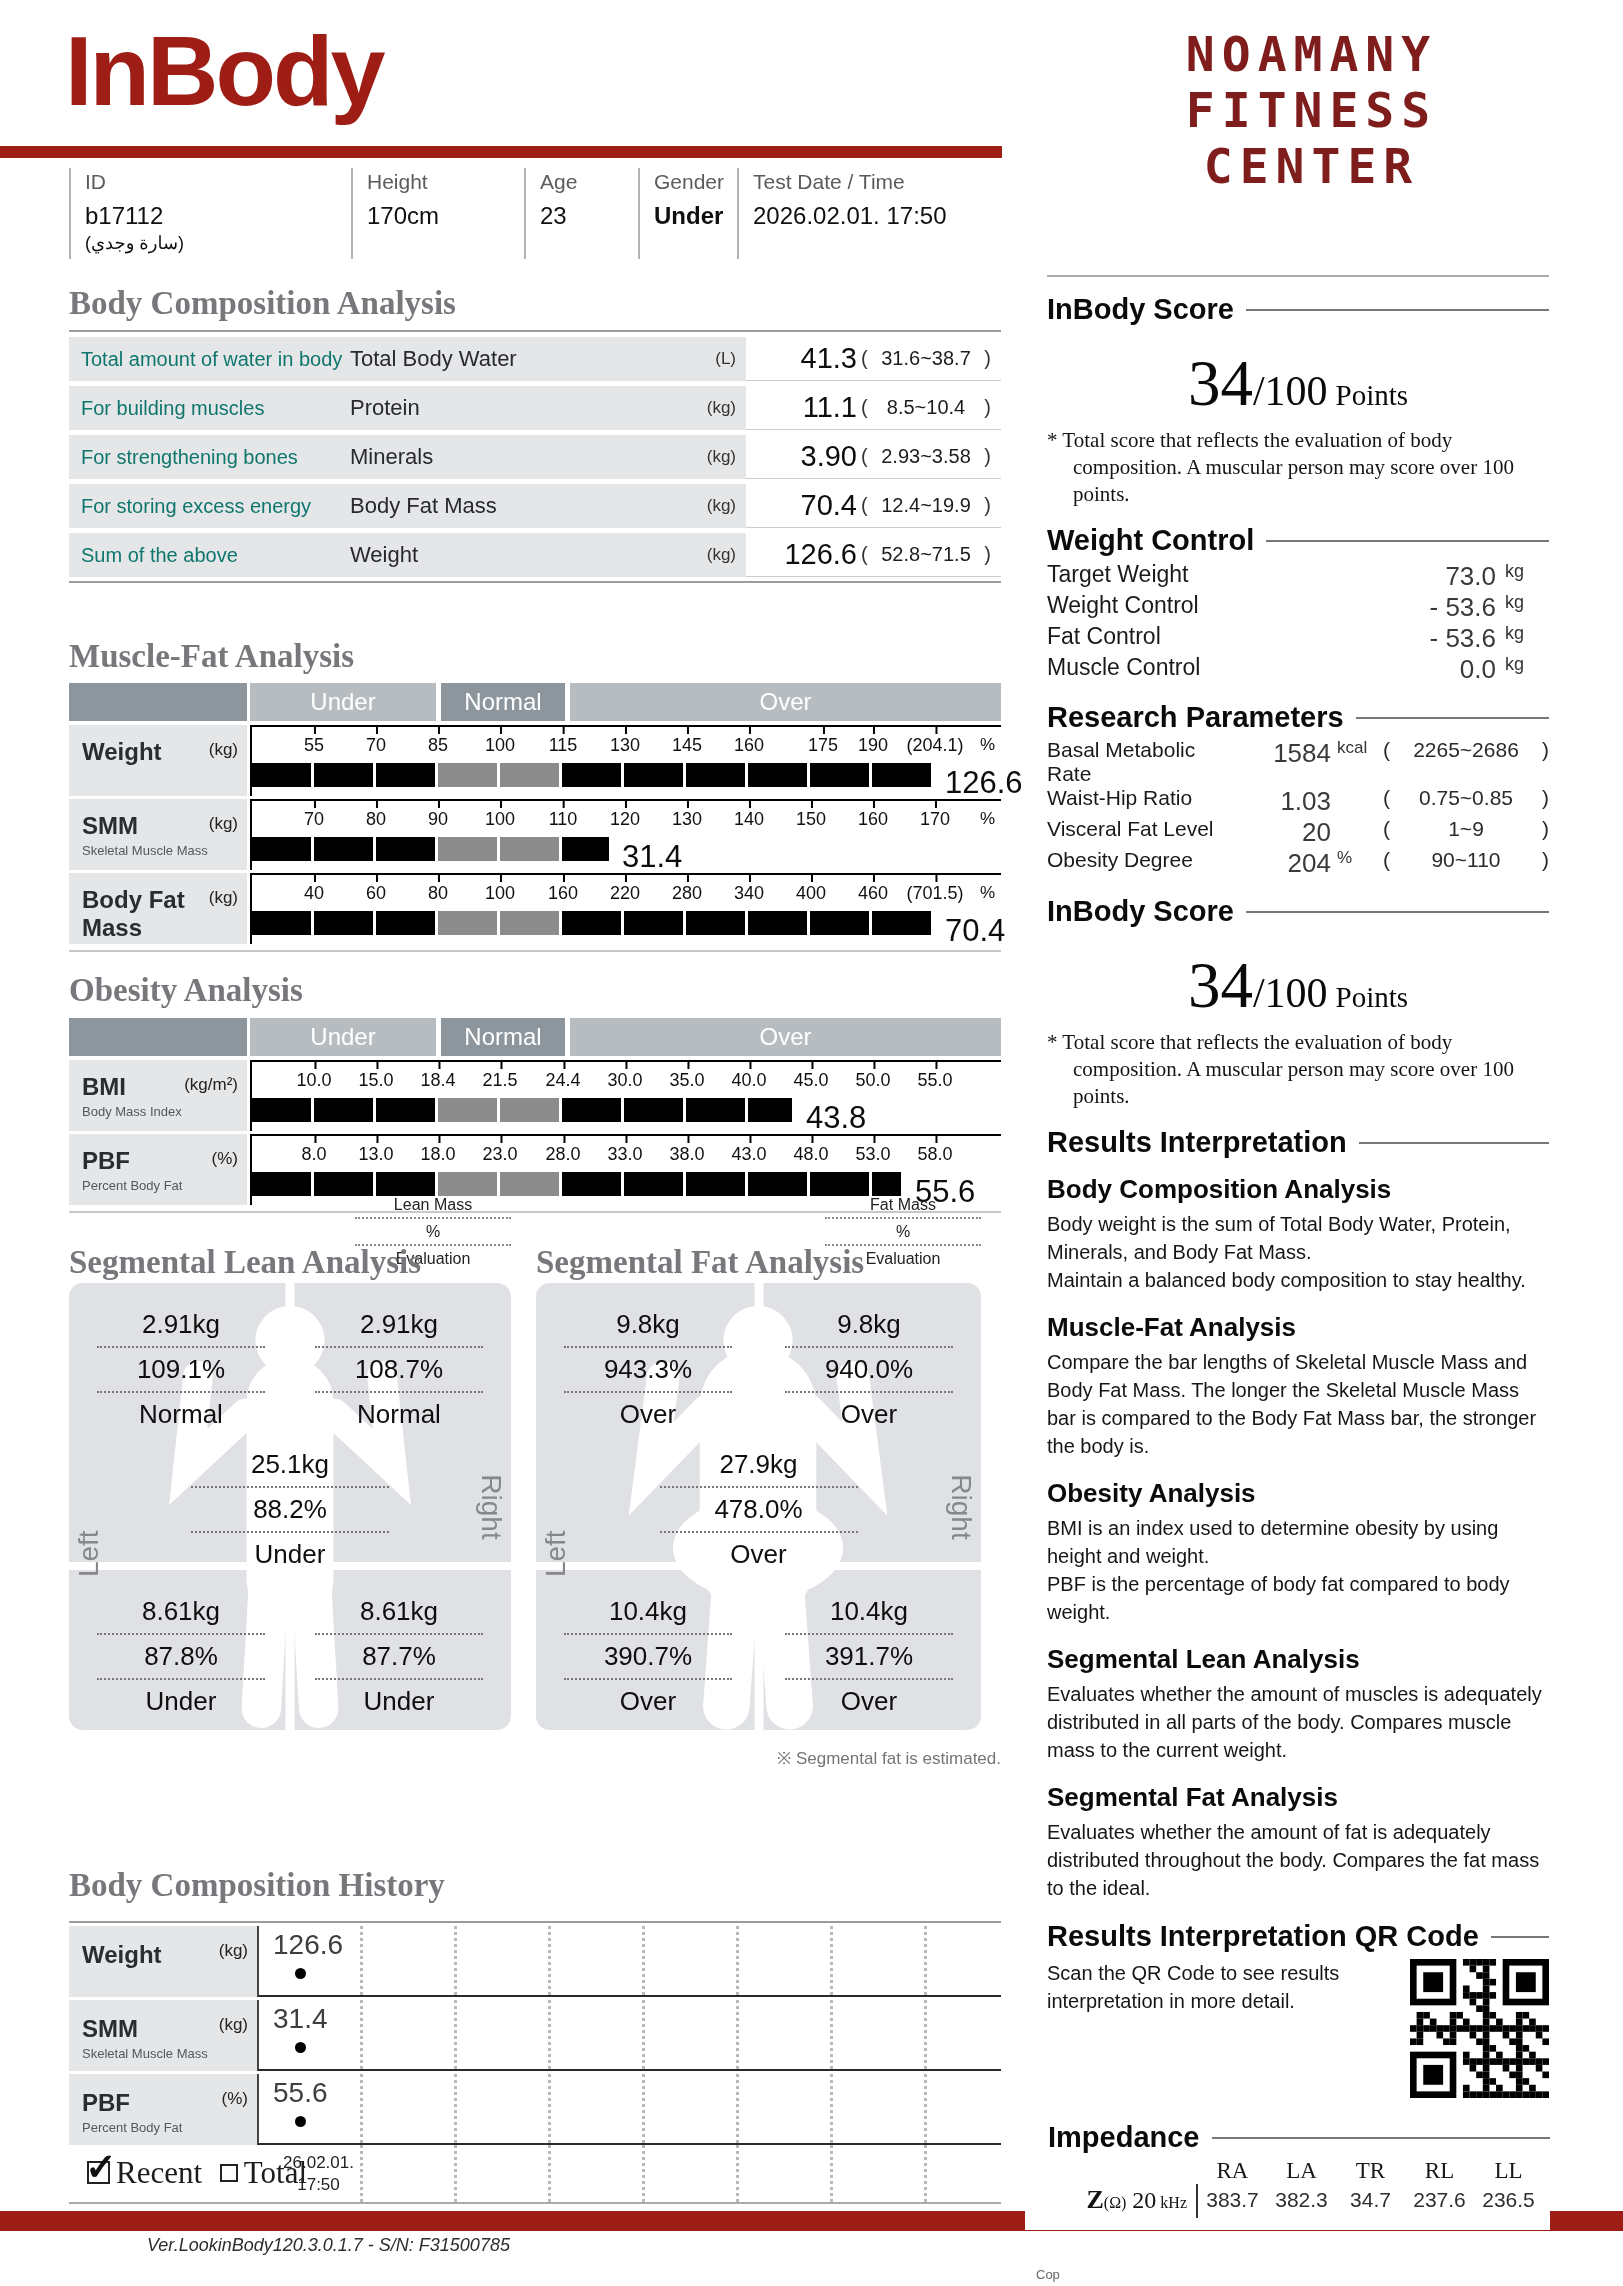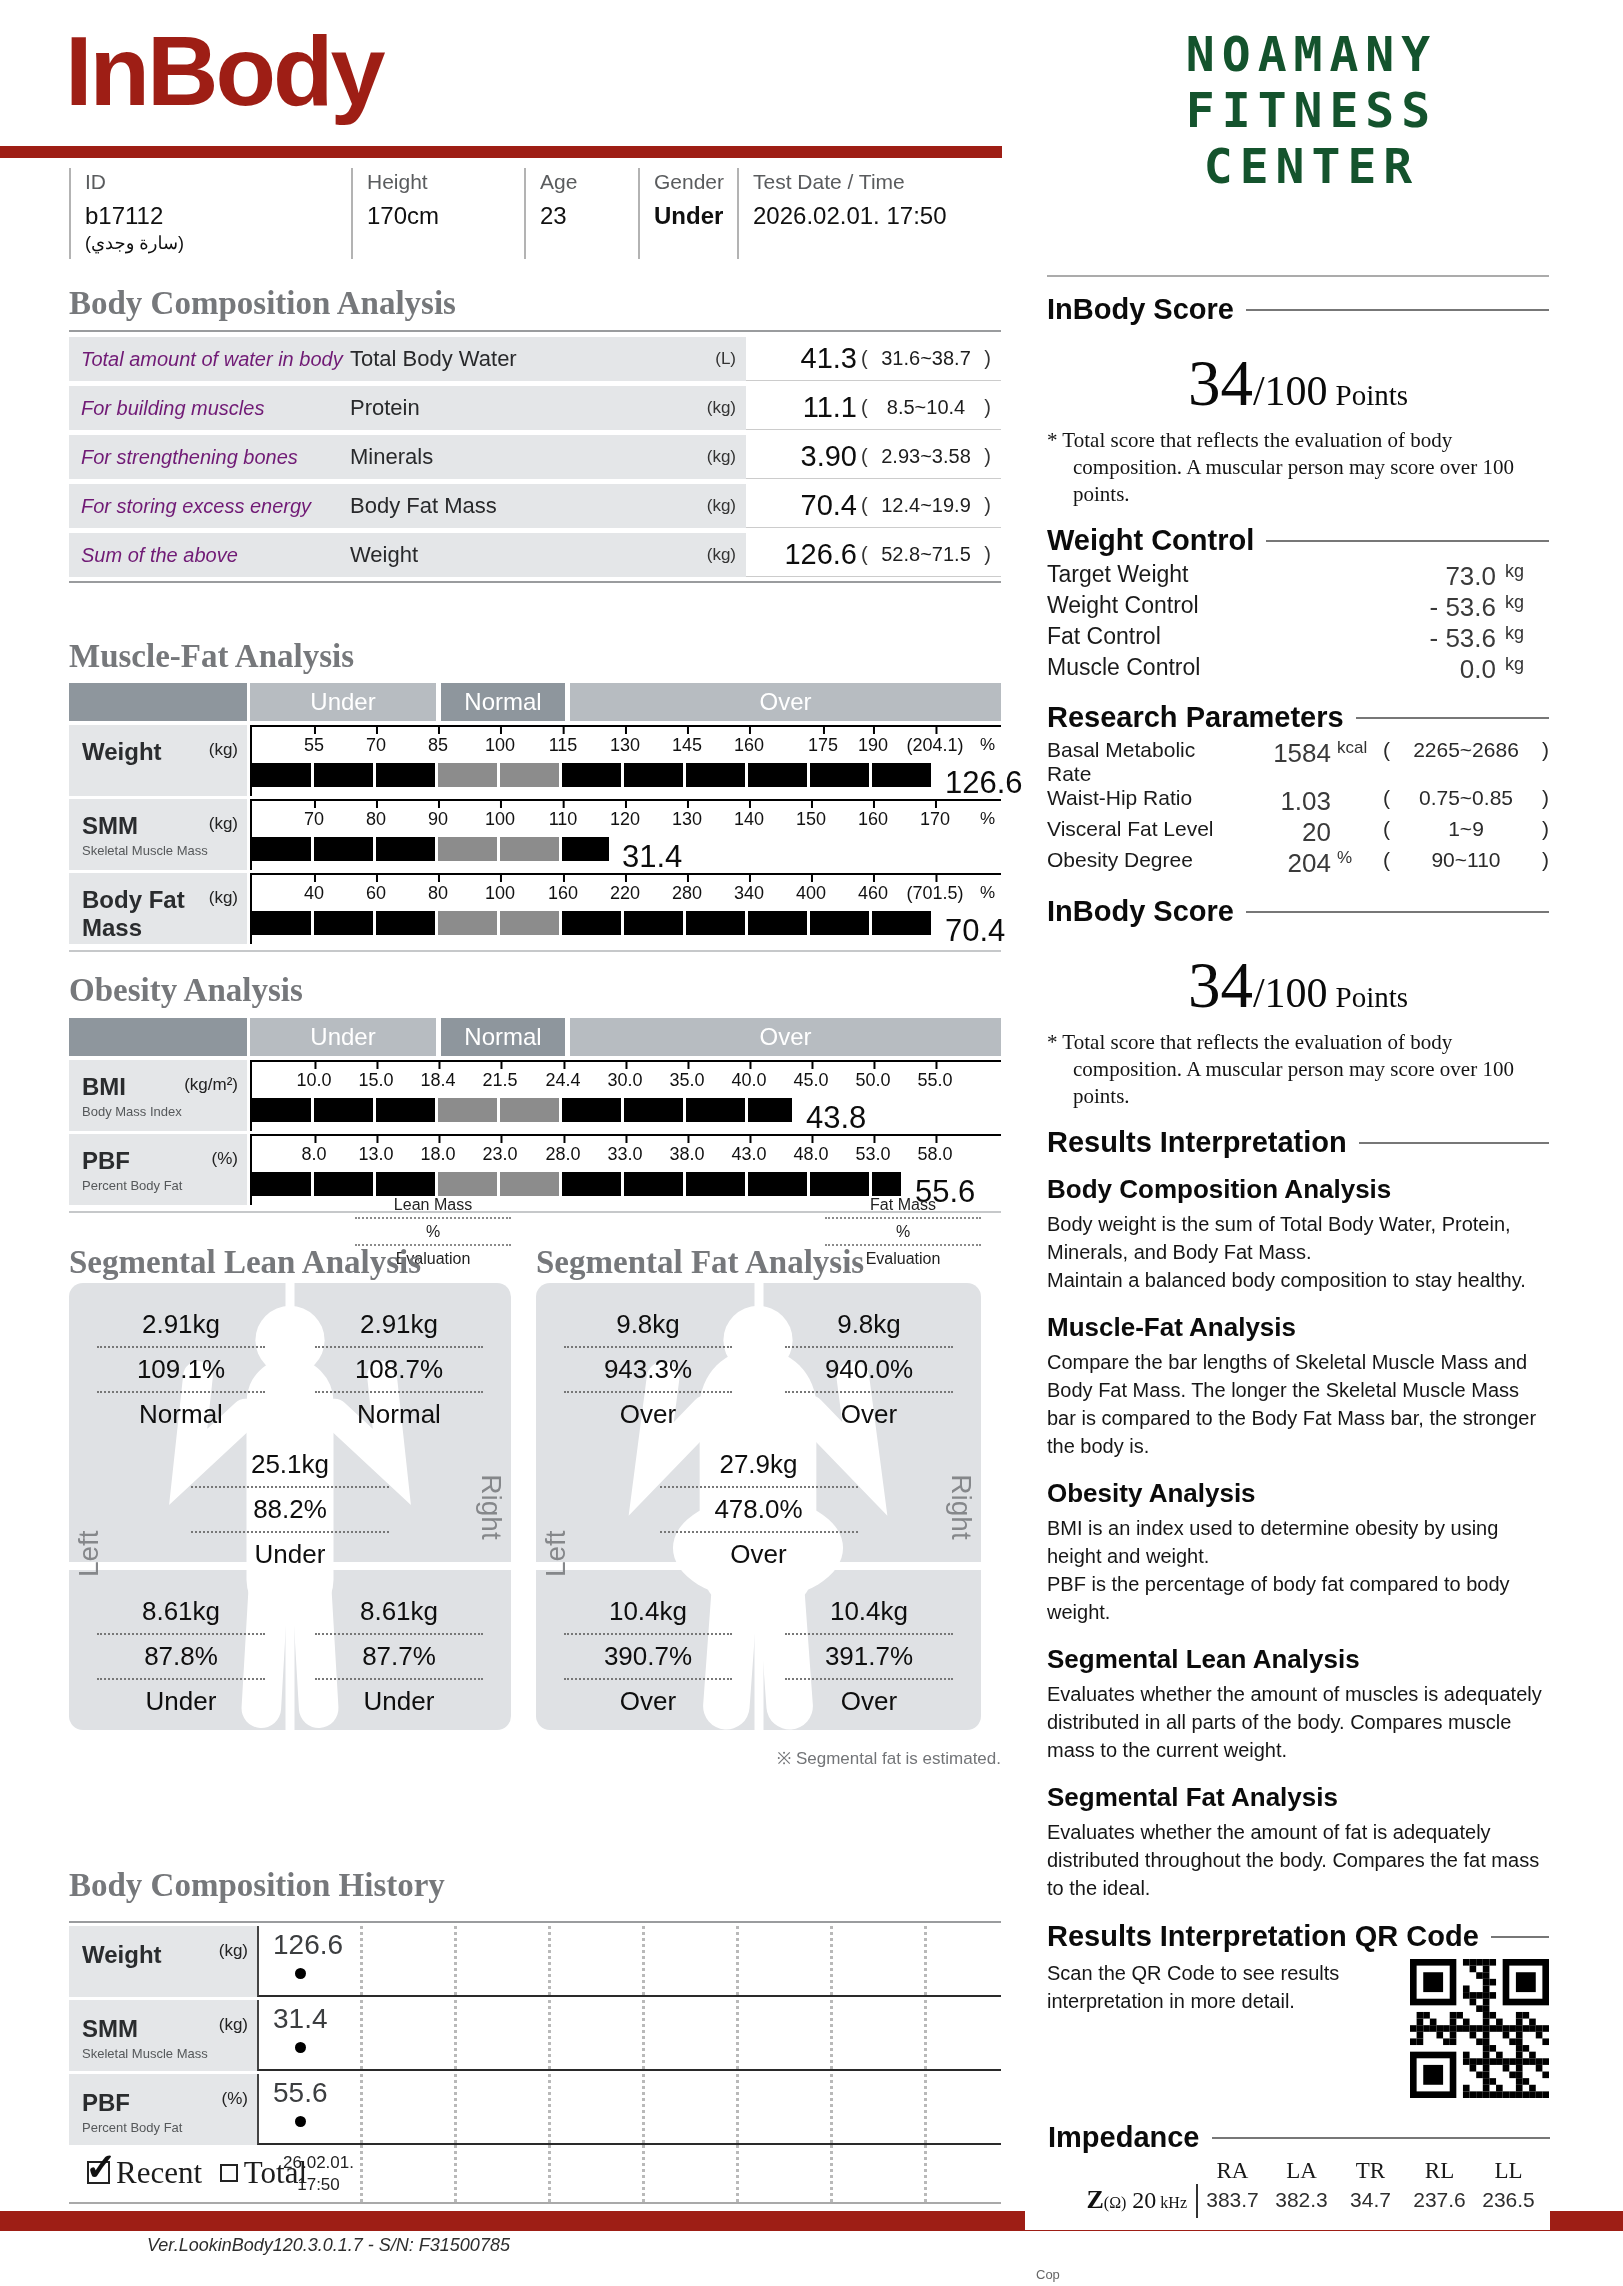--- a/index.html
+++ b/index.html
@@ -3,33 +3,33 @@
 <meta charset="utf-8">
 <style>
   :root{ --brand:#9e1e15; --bargray:#8c8c8c; }
   html,body{margin:0;padding:0;background:#fff;}
   #page{position:relative;width:1624px;height:2287px;background:#fff;overflow:hidden;
         font-family:"Liberation Sans",sans-serif;color:#111;}
   
   .logo{position:absolute;left:65px;top:14px;font-size:99px;font-weight:bold;letter-spacing:-3px;color:var(--brand);}
   .redbar-top{position:absolute;left:0;top:146px;width:1002px;height:12px;background:var(--brand);}
   .center-name{position:absolute;left:1069px;top:26px;width:485px;text-align:center;
-        font-family:"DejaVu Sans Mono",monospace;font-weight:bold;font-size:48px;line-height:56px;letter-spacing:7px;color:#14532d;}
+        font-family:"DejaVu Sans Mono",monospace;font-weight:bold;font-size:48px;line-height:56px;letter-spacing:7px;color:#7f1d1d;}
   .info-row{position:absolute;left:69px;top:168px;width:932px;display:flex;}
   .info-col{border-left:2px solid #b3b3b3;padding:2px 0 0 14px;box-sizing:border-box;min-height:91px;}
   .info-label{font-size:21px;color:#5a5c5e;}
   .info-value{font-size:24px;color:#101010;margin-top:8px;}
   .info-sub{font-size:18px;color:#101010;margin-top:2px;}
   
   .sec-h{position:absolute;font-family:"Liberation Serif",serif;font-weight:bold;font-size:33px;color:#76787b;}
   
   #bca-table{position:absolute;left:69px;top:330px;width:932px;border-top:2px solid #9a9c9e;border-bottom:2px solid #9a9c9e;padding-bottom:4px;}
   .bc-row{display:flex;height:44px;margin-top:5px;}
   .bc-label{width:677px;background:#e4e6e8;display:flex;align-items:center;position:relative;}
-  .bc-desc{margin-left:12px;font-size:20px;color:#701a75;width:269px;font-style:italic;}
+  .bc-desc{margin-left:12px;font-size:20px;color:#0f766e;width:269px;}
   .bc-name{font-size:22px;font-weight:normal;color:#28292b;}
   .bc-unit{position:absolute;right:10px;font-size:17px;color:#333;}
   .bc-val{flex:1;display:flex;align-items:center;border-bottom:1px solid #ccc;}
   .bc-num{width:111px;text-align:right;font-size:29px;color:#0d0d0d;}
   .bc-par{font-size:20px;color:#333;margin:0 4px;}
   .bc-range{flex:1;text-align:center;font-size:20px;color:#1d1d1d;}
   
   .bar-table{position:absolute;left:69px;width:932px;border-bottom:2px solid #c6c8ca;padding-bottom:3px;}
   .mf-hrow{display:flex;height:38px;margin-bottom:4px;}
   .mf-hlabel{width:178px;background:#8e969d;margin-right:3px;}

